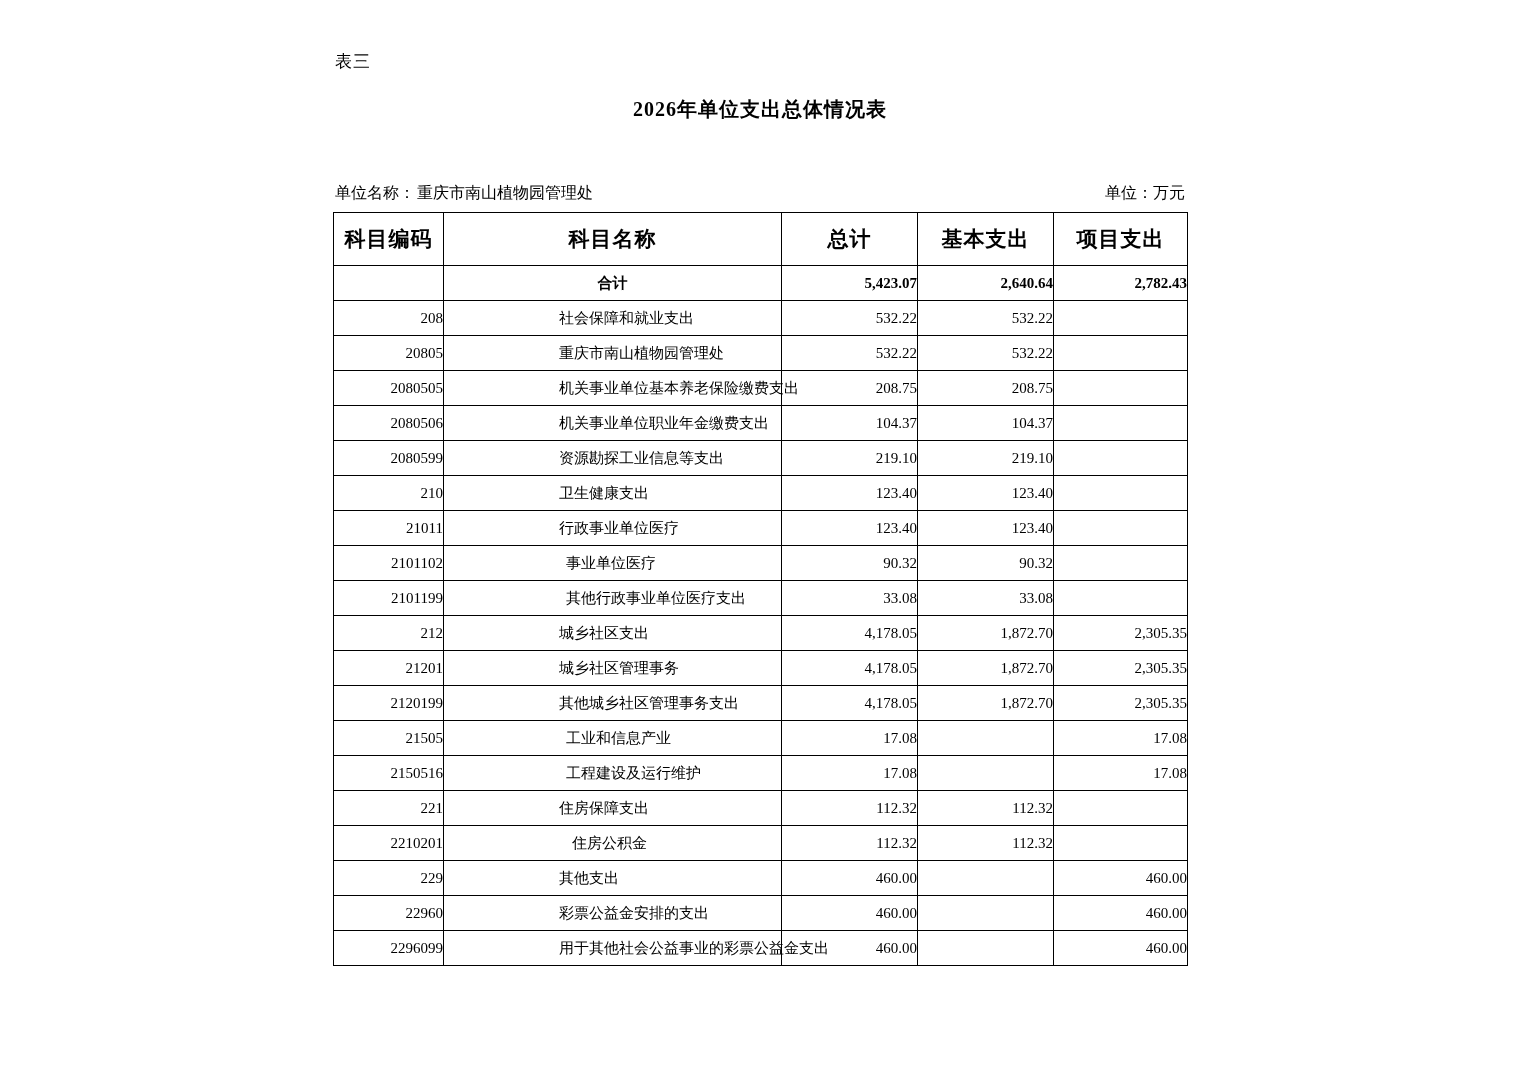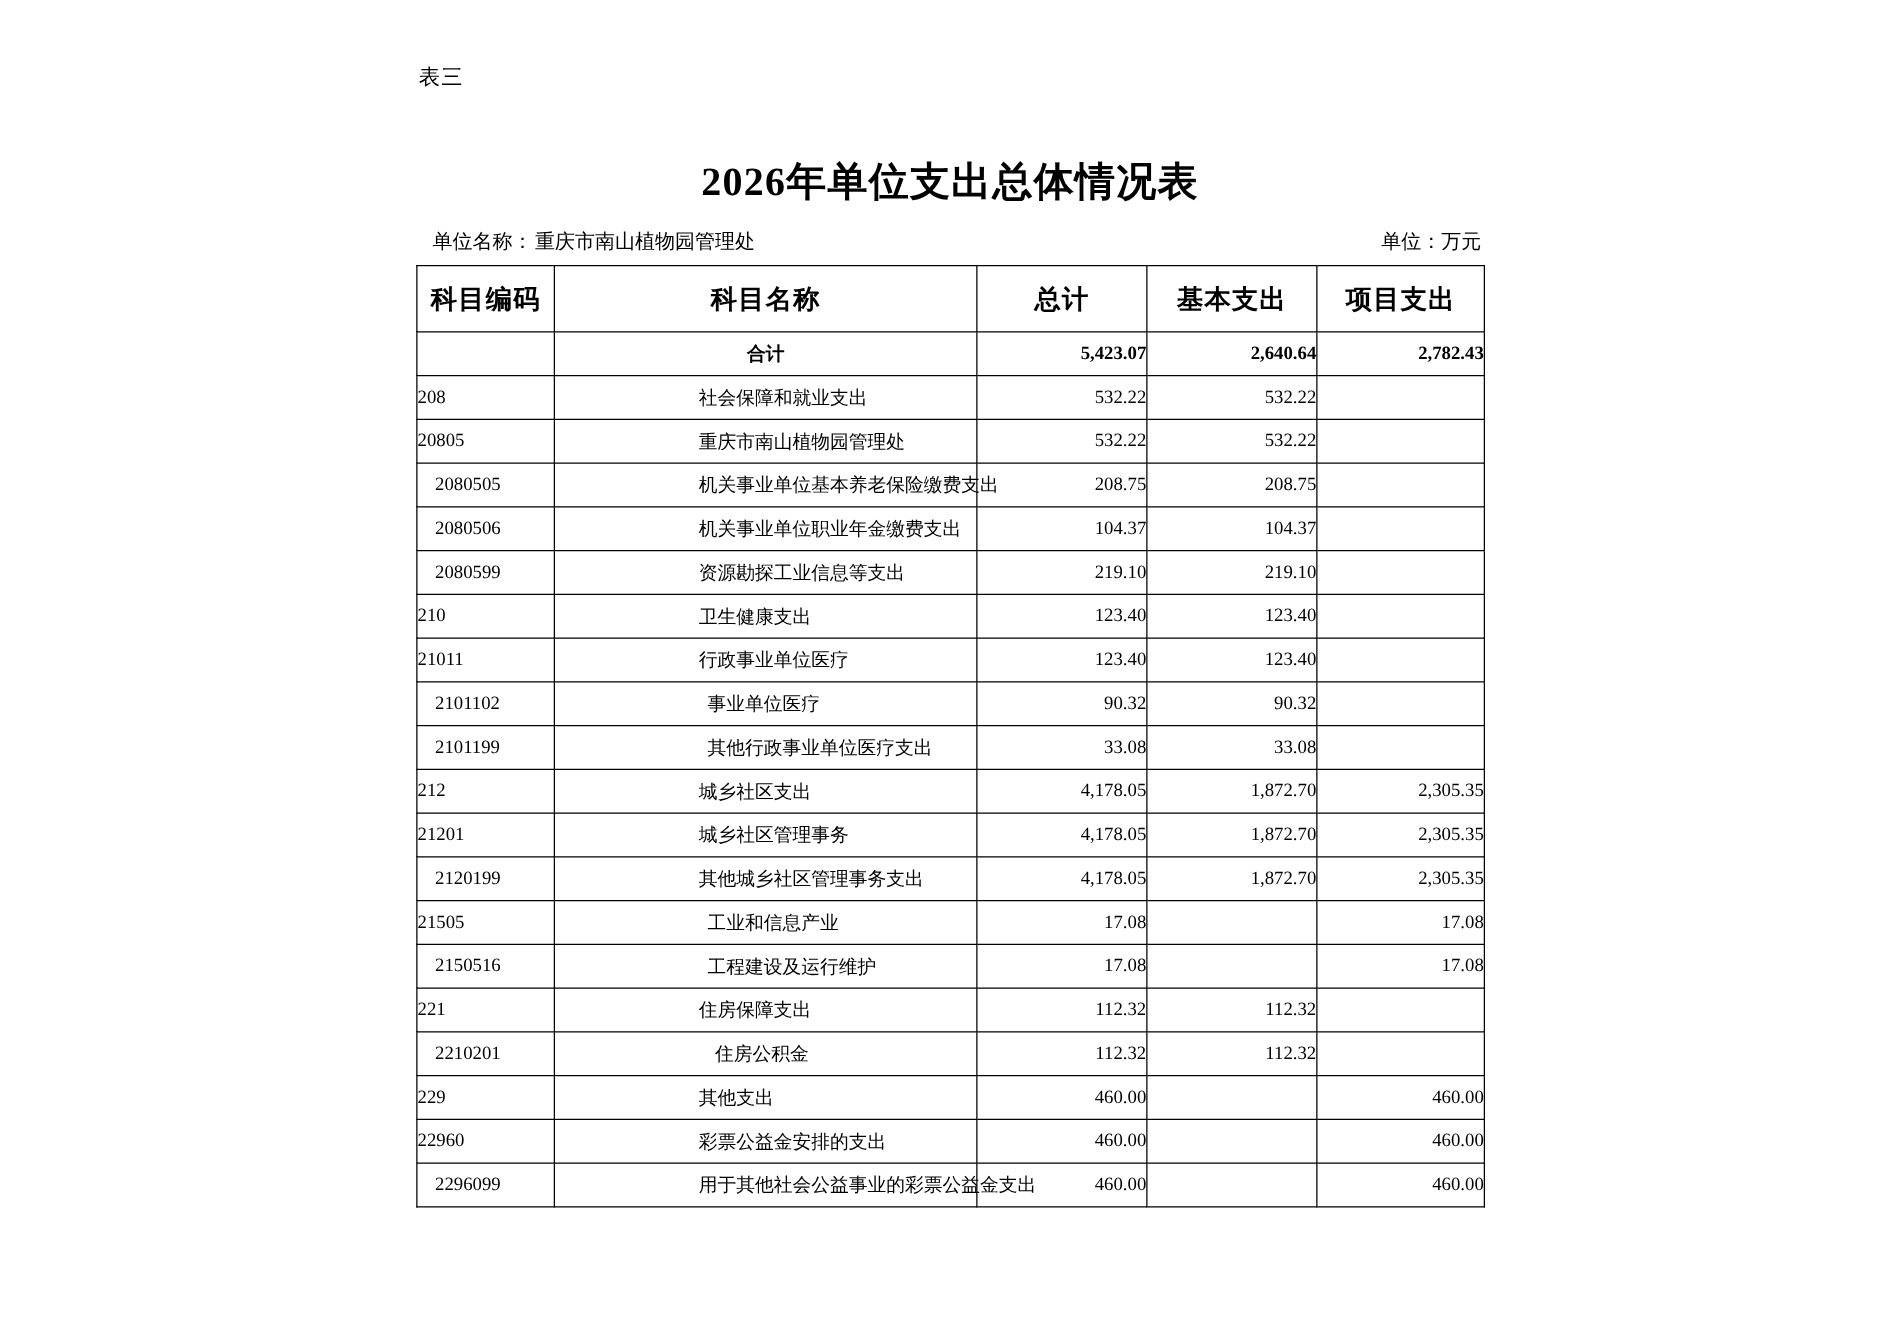--- a/index.html
+++ b/index.html
@@ -25,37 +25,37 @@
     position: absolute;
     left: 335px;
     top: 50px;
     font-size: 17px;
     letter-spacing: 1px;
   }
   .doc-title {
     position: absolute;
     left: 0;
     right: 0;
-    top: 124px;
+    top: 96px;
     text-align: center;
-    font-size: 32px;
+    font-size: 20px;
     font-weight: bold;
     letter-spacing: 1px;
   }
   .meta-row {
     position: absolute;
     left: 335px;
     right: 335px;
     top: 183px;
     height: 22px;
     font-size: 16px;
   }
   .meta-left {
     position: absolute;
-    left: 11px;
+    left: 0;
     top: 0;
     white-space: nowrap;
   }
   .meta-left .unit-name {
     margin-left: 2px;
   }
   .meta-right {
     position: absolute;
     right: 0;
     top: 0;
@@ -86,21 +86,21 @@
   .col-code { width: 110px; }
   .col-name { width: 338px; }
   .col-total { width: 136px; }
   .col-basic { width: 136px; }
   .col-proj  { width: 134px; }
 
   table.main tbody td {
     height: 34px;
   }
   td.code {
-    text-align: left;
+    text-align: right;
     padding-left: 8px;
     font-size: 15px;
     white-space: nowrap;
   }
   td.code.ind1 { padding-left: 14px; }
   td.name {
     text-align: left;
     font-size: 15px;
     white-space: nowrap;
   }

